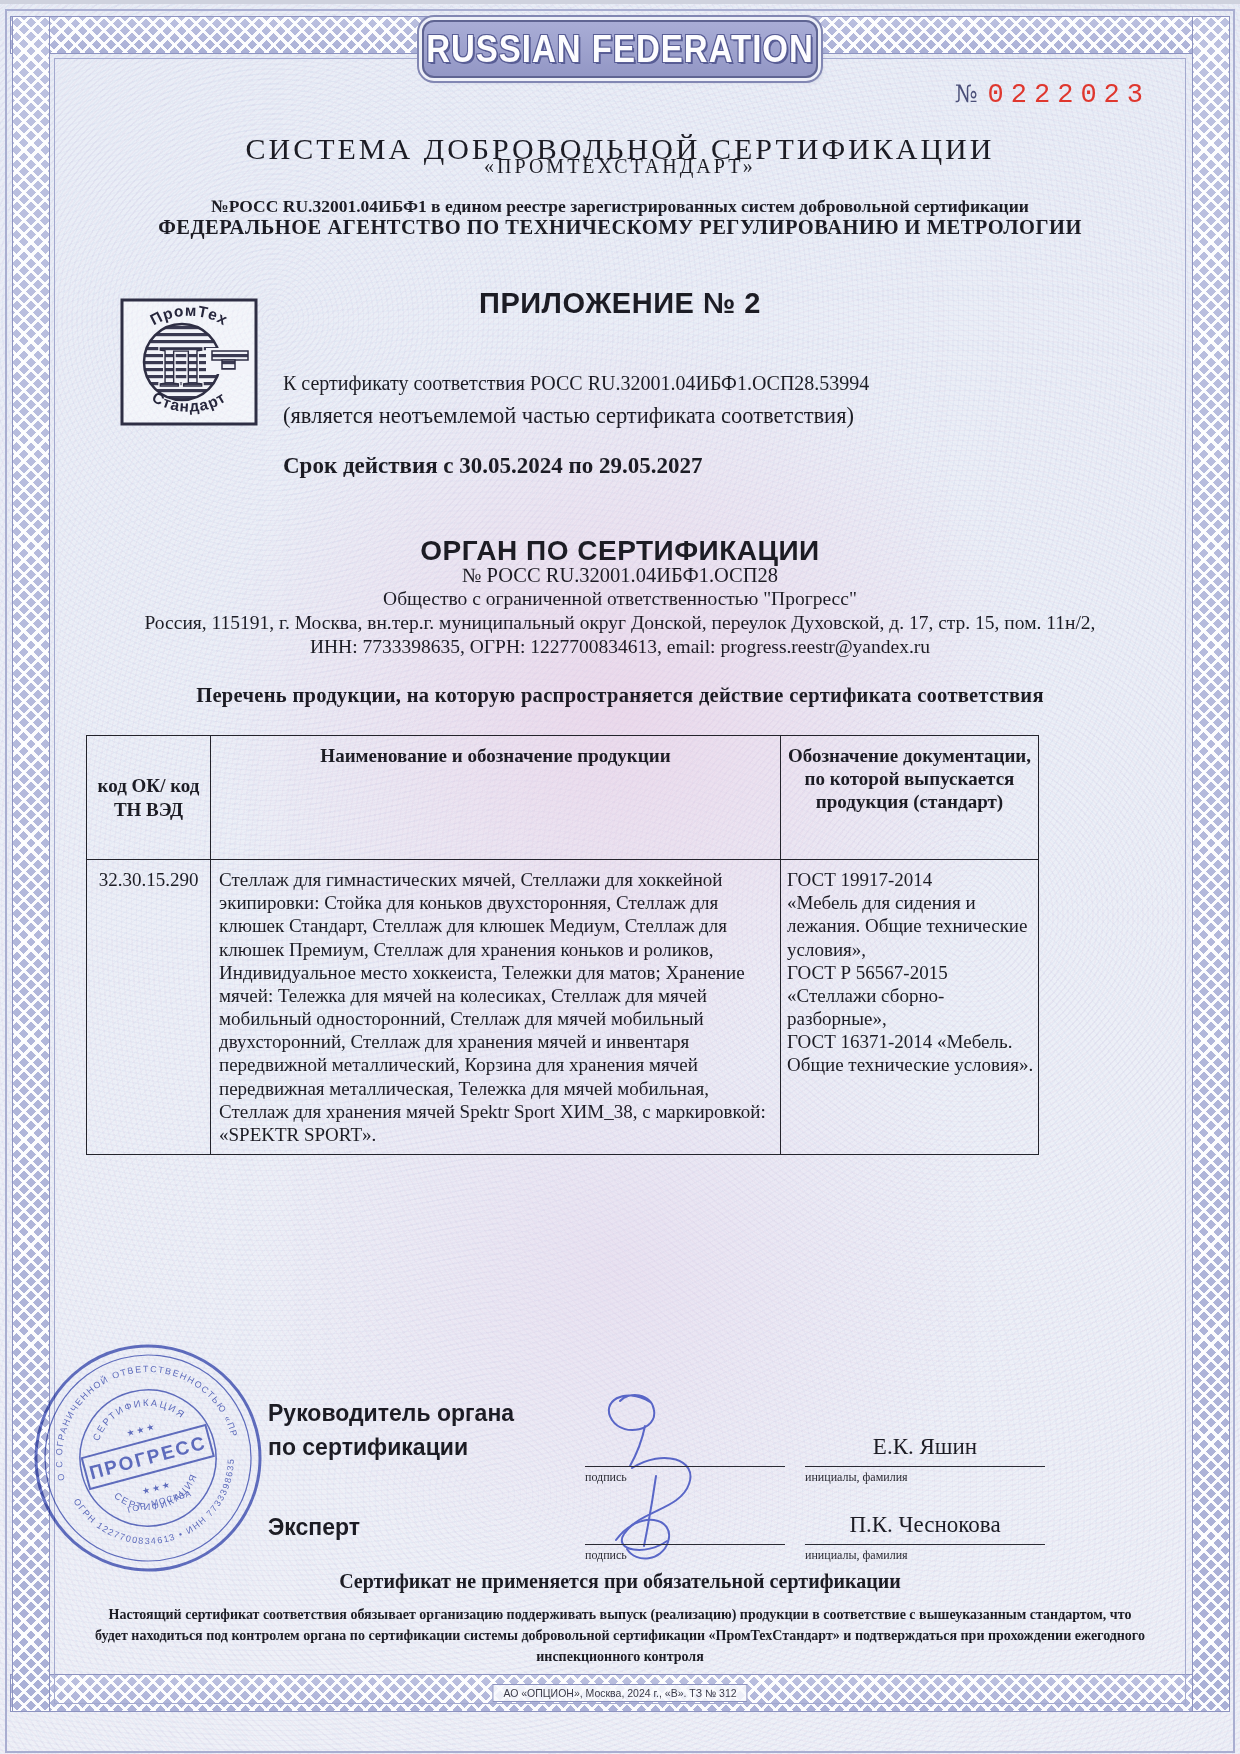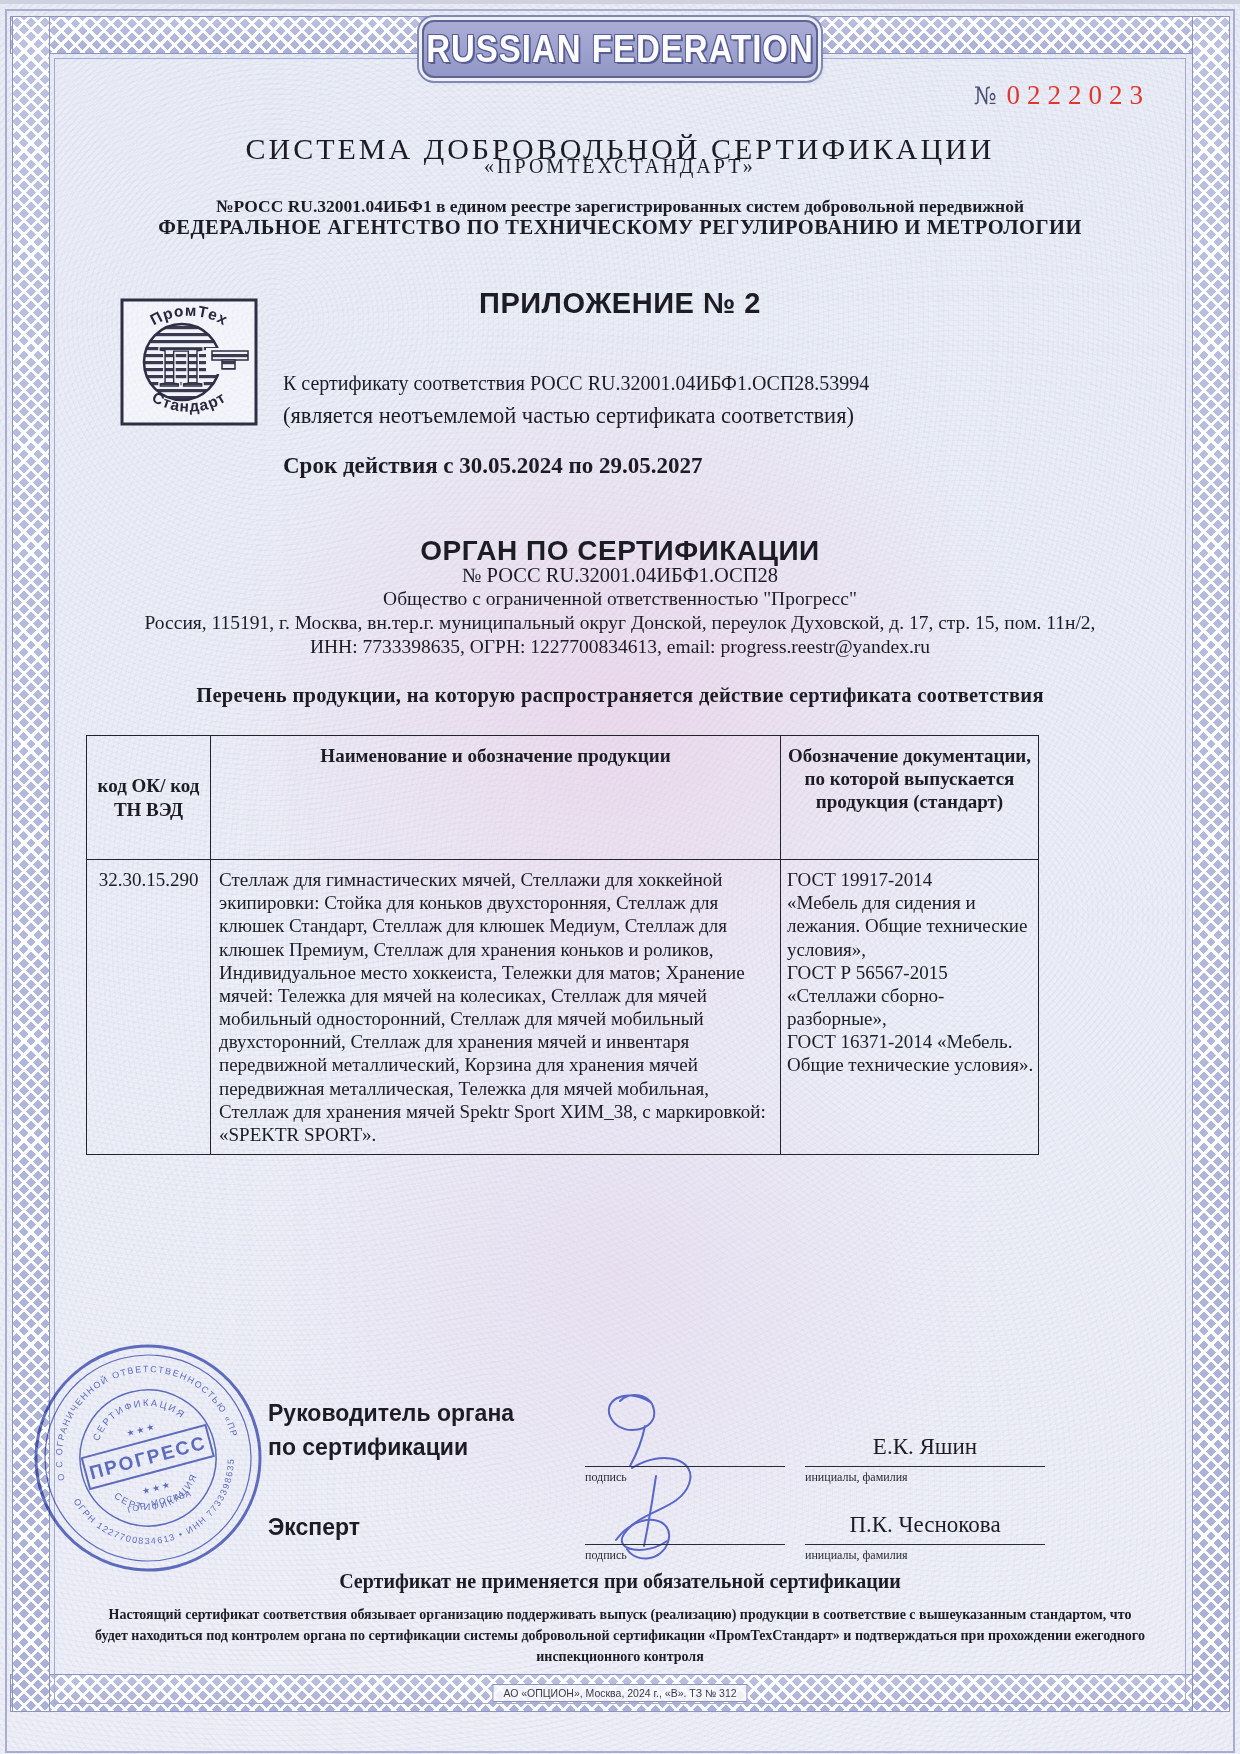--- a/index.html
+++ b/index.html
@@ -39,21 +39,21 @@
     display:flex;align-items:center;justify-content:center;
   }
   .banner span{
     font-family:"Liberation Sans",sans-serif;font-weight:700;font-size:33px;letter-spacing:1px;
     color:#fdfdff;transform:scaleY(1.18);
     text-shadow:2px 2px 0 #585d95,-1px -1px 0 #585d95,1px -1px 0 #585d95,-1px 1px 0 #585d95,1px 1px 0 #585d95;
   }
   
   .number-block{top:76px;right:90px;white-space:nowrap;}
   .num-sign{font-family:"DejaVu Serif",serif;font-size:24px;color:#4a4f78;margin-right:10px;}
-  .num-digits{font-family:Liberation Serif, serif;font-size:27px;letter-spacing:7px;color:#df372e;}
+  .num-digits{font-family:Liberation Mono, monospace;font-size:27px;letter-spacing:7px;color:#df372e;}
   .sys1{top:128px;font-size:30px;letter-spacing:3px;}
   .sys2{top:151px;font-size:20px;letter-spacing:3px;}
   .reg-line{top:192px;font-size:17.5px;font-weight:700;}
   .agency-line{top:212px;font-size:20.5px;font-weight:700;letter-spacing:.5px;}
   .appendix-title{top:283px;font-family:"Liberation Sans",sans-serif;font-weight:700;font-size:29px;letter-spacing:.5px;}
   .ref1{left:283px;top:368px;font-size:20px;}
   .ref2{left:283px;top:399px;font-size:22.5px;}
   .validity{left:283px;top:449px;font-size:23px;font-weight:700;}
   
   .org-heading{top:531px;font-family:"Liberation Sans",sans-serif;font-weight:700;font-size:28px;letter-spacing:.5px;}
@@ -110,21 +110,21 @@
   <div class="abs banner">
     <span>RUSSIAN FEDERATION</span>
   </div>
 
   <div class="abs number-block">
     <span class="num-sign">№</span><span class="num-digits">0222023</span>
   </div>
 
   <div class="abs ctr sys1">СИСТЕМА ДОБРОВОЛЬНОЙ СЕРТИФИКАЦИИ</div>
   <div class="abs ctr sys2">«ПРОМТЕХСТАНДАРТ»</div>
-  <div class="abs ctr reg-line">№РОСС RU.32001.04ИБФ1 в едином реестре зарегистрированных систем добровольной передвижной</div>
+  <div class="abs ctr reg-line">№РОСС RU.32001.04ИБФ1 в едином реестре зарегистрированных систем добровольной сертификации</div>
   <div class="abs ctr agency-line">ФЕДЕРАЛЬНОЕ АГЕНТСТВО ПО ТЕХНИЧЕСКОМУ РЕГУЛИРОВАНИЮ И МЕТРОЛОГИИ</div>
   <div class="abs ctr appendix-title">ПРИЛОЖЕНИЕ № 2</div>
 
   <svg class="abs logo-svg" width="142" height="132" viewBox="0 0 142 132">
     <defs>
       <pattern id="lgstripe" width="7" height="7" patternUnits="userSpaceOnUse">
         <rect width="7" height="7" fill="#f2f3f9"></rect>
         <rect y="2" width="7" height="3.2" fill="#3a3a52"></rect>
       </pattern>
       <path id="arcTop" d="M 24 40 A 56 44 0 0 1 118 40" fill="none"></path>

